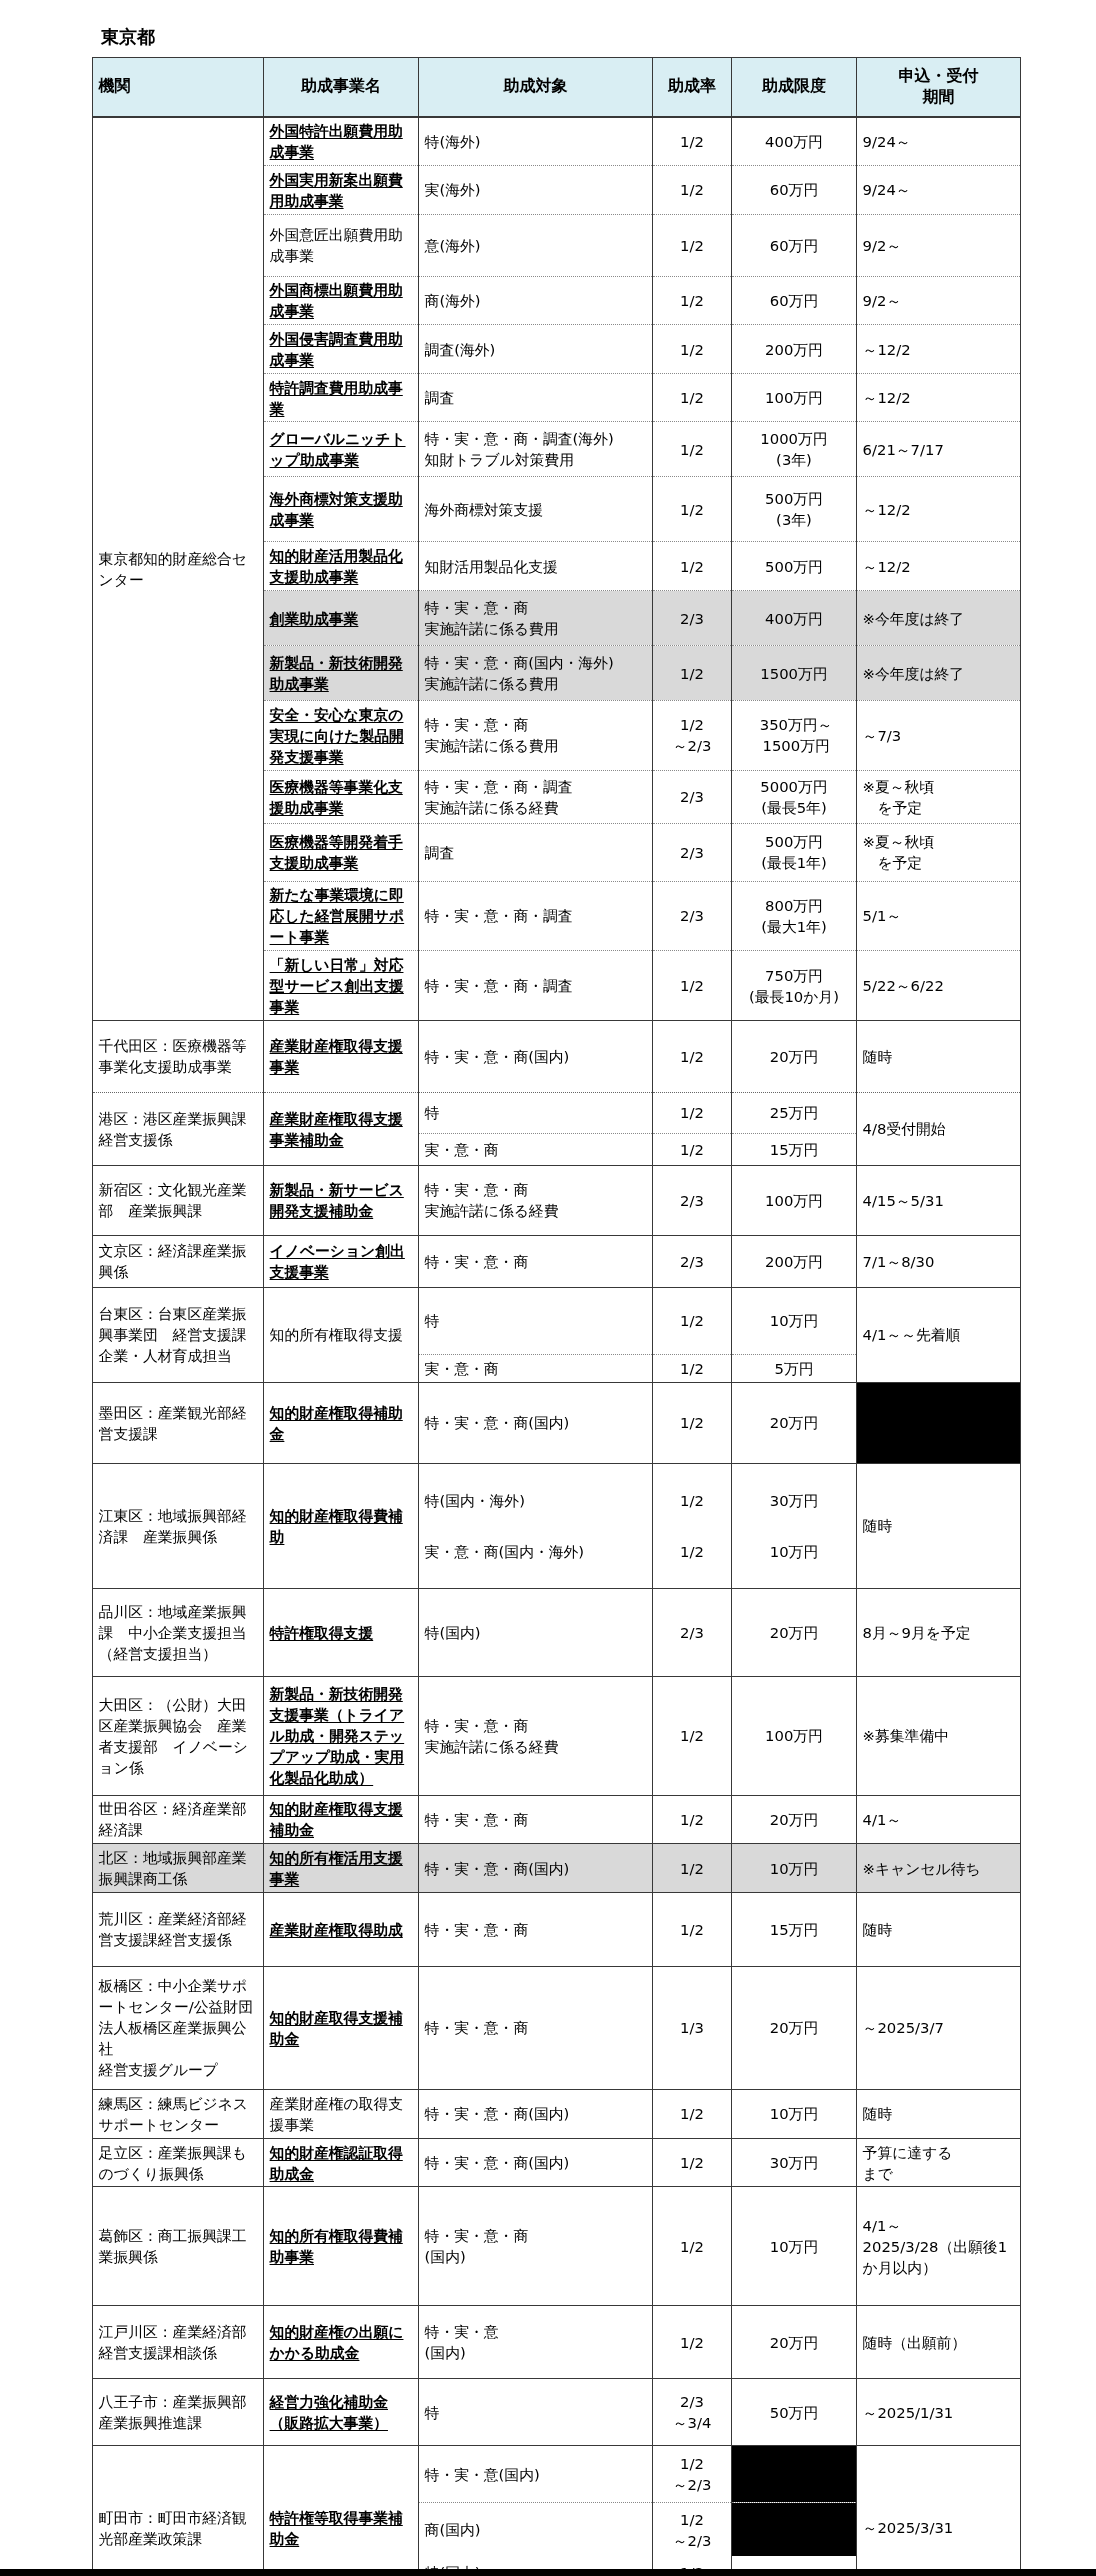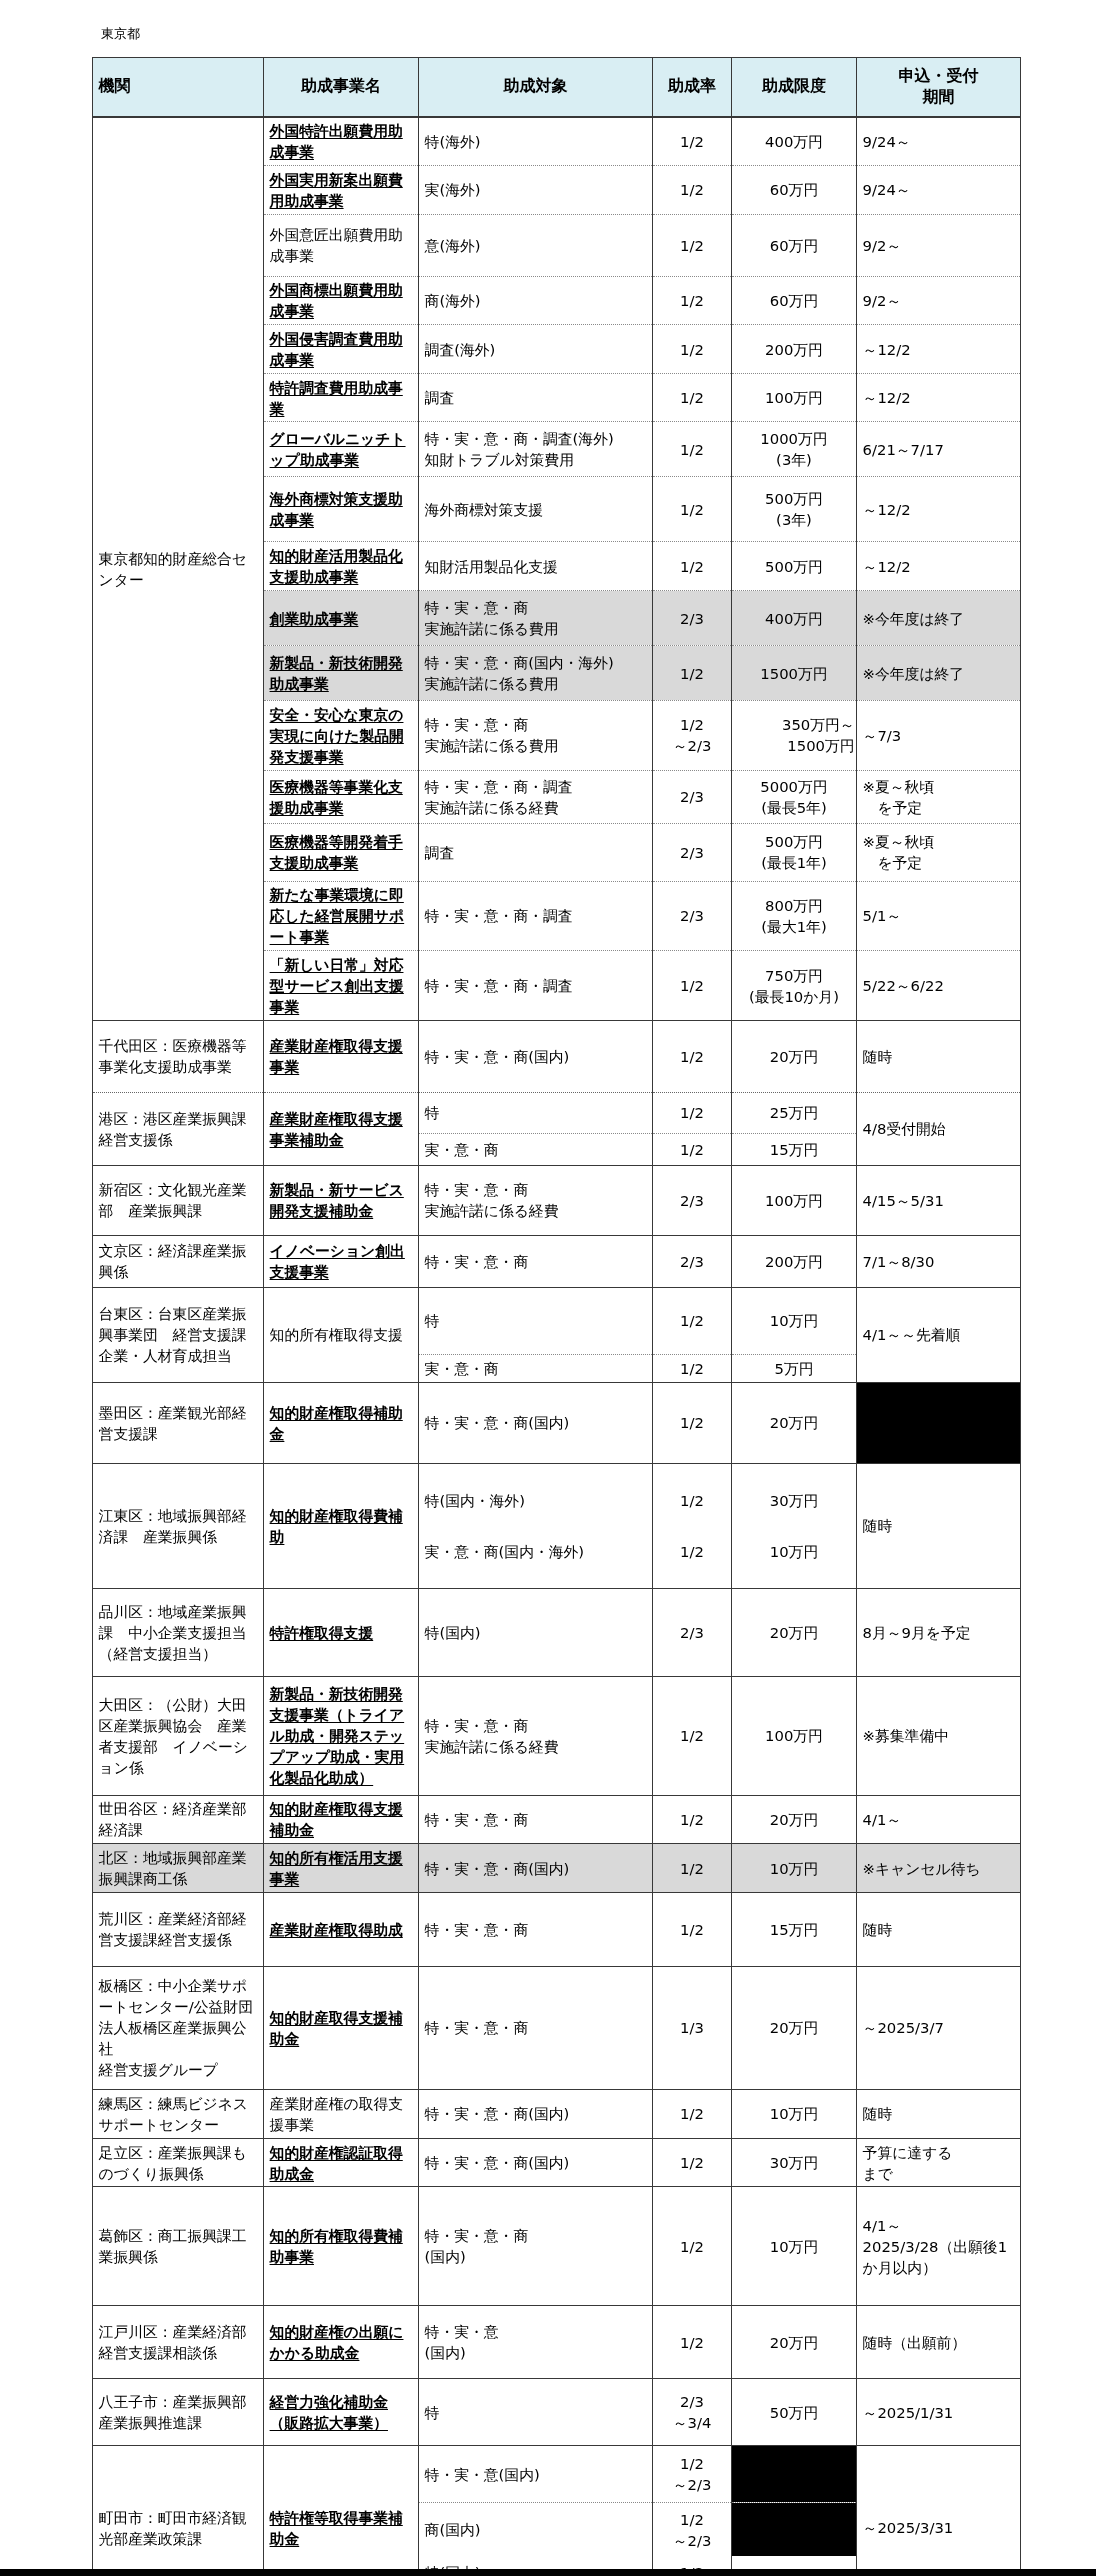--- a/index.html
+++ b/index.html
@@ -2,38 +2,38 @@
 <html style="font-size:11.2px"><head>
 <meta charset="utf-8">
 <style>
   * { box-sizing: border-box; }
   body { margin: 0; background: #fff; }
   .page {
     position: relative; width: 1096px; height: 2576px; background: #ffffff;
     font-family: "DejaVu Sans", "Liberation Sans", sans-serif; color: #000;
     overflow: hidden;
   }
-  .title { position: absolute; left: 101px; top: 25px; font-size: 13px; font-weight: 400; }
+  .title { position: absolute; left: 101px; top: 25px; font-size: 18px; font-weight: 700; }
   table.grants {
     position: absolute; left: 92px; top: 57px; width: 929px;
     border-collapse: collapse; table-layout: fixed;
     border: 1.4px solid #383838; background: #fff;
   }
   th {
     background: #d9eef3; border-left: 0.7px solid #383838; border-bottom: 2.1px solid #383838;
     font-size: 16px; font-weight: 700; text-align: center; vertical-align: middle;
     white-space: pre-line; padding: 2.8px 5.6px;
   }
   th.hl { text-align: left; }
   td {
     border-left: 0.7px solid #383838; font-size: 14.8px; line-height: 1.42;
     vertical-align: middle; padding: 2.8px 5.6px; white-space: pre-line; overflow: hidden;
   }
   td.rate, td.limit { text-align: center; padding: 2.8px 1.4px; }
-  td.limit.tl { text-align: right; padding-left: 5.6px; }
+  td.limit.tl { text-align: center; padding-left: 5.6px; }
   tr.gs > td { border-top: 1.4px solid #383838; }
   tr.gd > td { border-top: 1.4px dotted #666; }
   tr.sub > td { border-top: 1.4px dotted #8a8a8a; }
   td.gray { background: #d9d9d9; }
   td.black { background: #000; }
   .lnk { text-decoration: underline; text-underline-offset: 2.1px; font-weight: bold; }
   td.stackcell { padding: 1.4px 5.6px; margin-top: 14px; }
   .stack { display: flex; flex-direction: column; justify-content: space-between; height: 79px; padding: 3.5px 0; }
   .bar { position: absolute; left: 0; right: 0; bottom: 0; height: 7px; background: #000; }
 </style>

